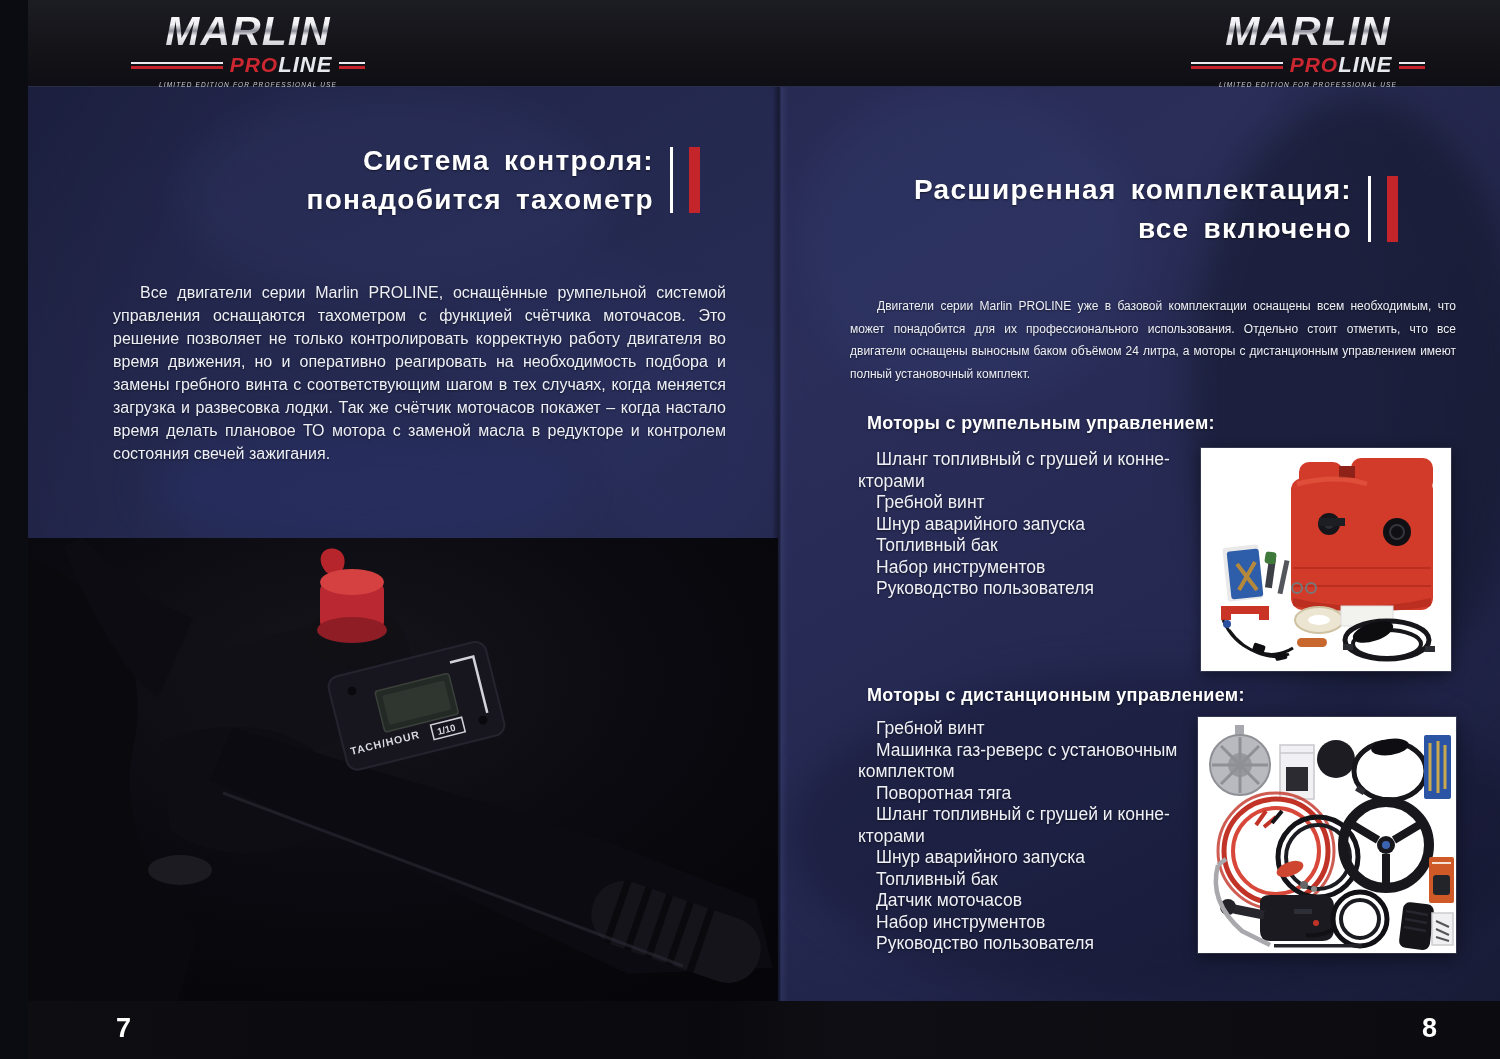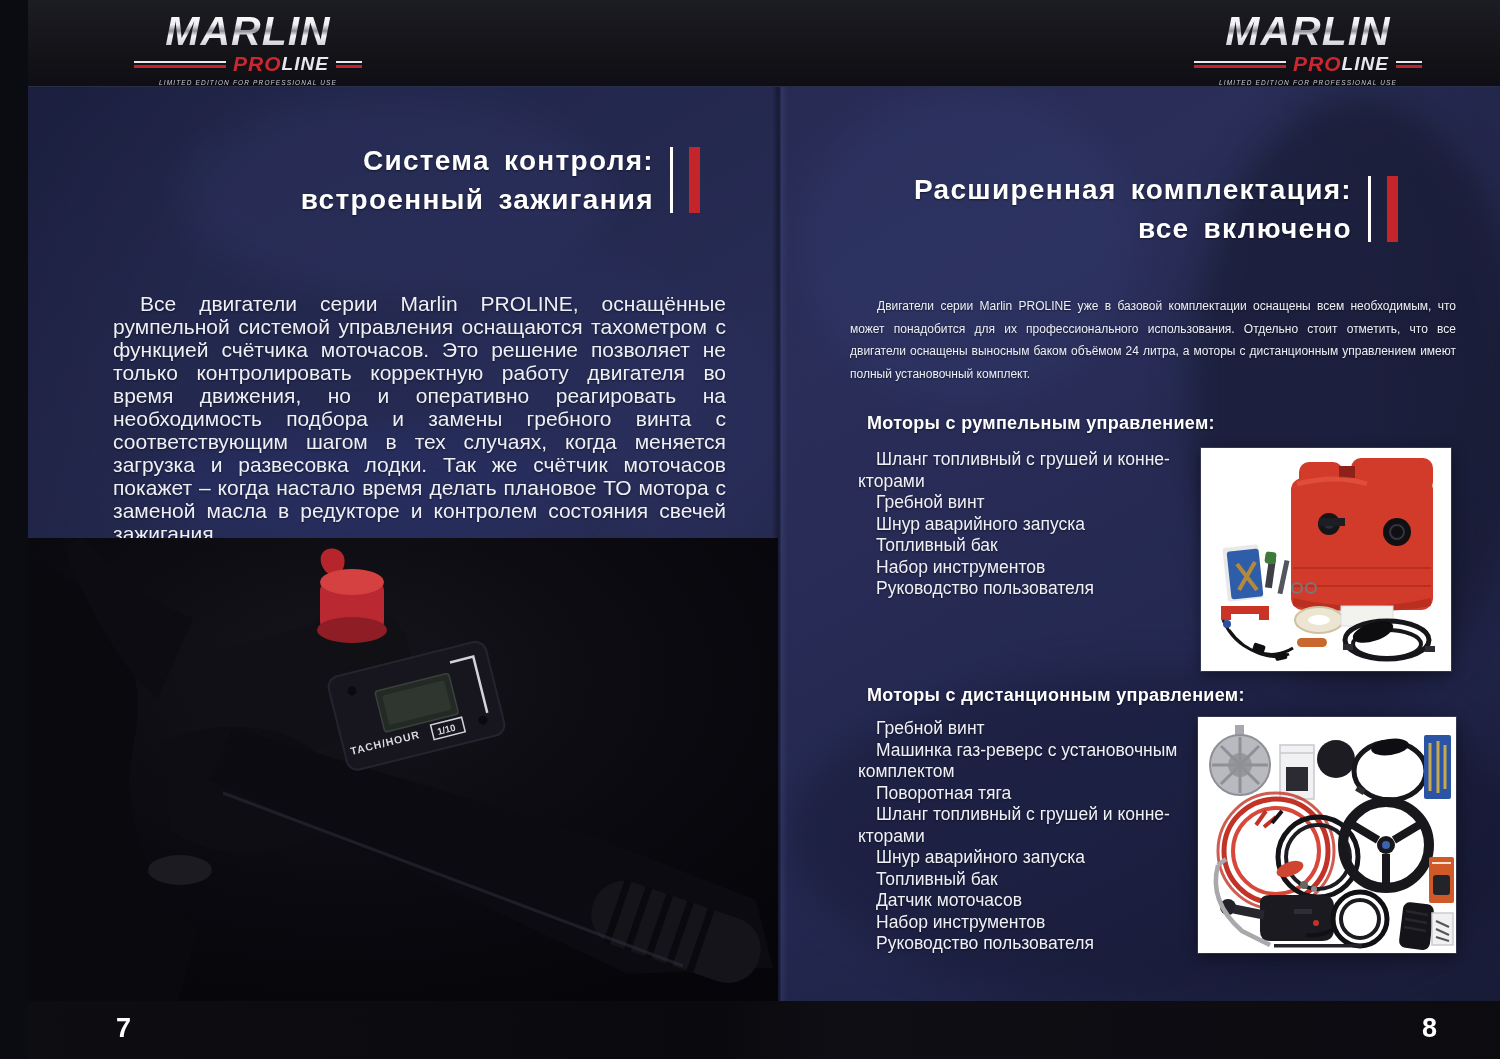--- a/index.html
+++ b/index.html
@@ -31,39 +31,39 @@
       background:linear-gradient(180deg,#ffffff 0%,#efeff3 34%,#8e8e99 50%,#f4f4f7 62%,#b9b9c2 100%);
       -webkit-background-clip:text;background-clip:text;color:transparent;text-shadow:none;}
   }
   .logo-row{display:flex;align-items:center;margin-top:1px;}
   .stripes{display:flex;flex-direction:column;gap:2px;}
   .stripes-left{width:92px;margin-right:7px;}
   .stripes-right{width:26px;margin-left:7px;}
   .s-white{height:2px;background:#e9e9ee;}
   .s-red{height:3px;background:#c3222a;}
   .logo-pro{color:#cc2730;font-size:21px;font-weight:bold;font-style:italic;letter-spacing:1px;}
-  .logo-line{color:#e7e7ee;font-size:19px;font-weight:bold;font-style:italic;letter-spacing:1px;}
+  .logo-line{color:#e7e7ee;font-size:22px;font-weight:bold;font-style:italic;letter-spacing:1px;}
   .logo-tagline{font-size:6.5px;color:#c9c9d2;letter-spacing:1.15px;margin-top:3px;font-style:italic;white-space:nowrap;}
 
   
   .page{position:absolute;top:0;width:750px;height:1059px;z-index:5;}
   .page-left{left:0;}
   .page-right{left:750px;}
 
   .heading{position:absolute;display:flex;align-items:center;justify-content:flex-end;gap:16px;}
   .heading-text{text-align:right;color:#ffffff;font-weight:bold;font-size:28px;line-height:39px;
     letter-spacing:1.3px;word-spacing:5px;text-shadow:0 1px 2px rgba(0,0,0,.55);}
   .bar-white{width:3px;height:66px;background:#ffffff;flex:0 0 auto;}
   .bar-red{width:11px;height:66px;background:#c4252b;flex:0 0 auto;}
   .heading-left{top:141px;left:0;width:672px;}
   .heading-right{top:170px;left:0;width:620px;}
 
   .body-par{position:absolute;color:#eef0f6;text-align:justify;text-indent:27px;
     text-shadow:0 1px 2px rgba(0,0,0,.5);}
-  .body-left{left:85px;top:271px;width:613px;font-size:21px;line-height:23px;}
+  .body-left{left:85px;top:265px;width:613px;font-size:16px;line-height:23px;}
   .body-right{left:72px;top:283px;width:606px;font-size:12px;line-height:22.5px;}
 
   .kit-heading{position:absolute;left:89px;color:#ffffff;font-weight:bold;font-size:18px;
     letter-spacing:0.3px;text-shadow:0 1px 2px rgba(0,0,0,.5);}
   .kit-heading-1{top:413px;}
   .kit-heading-2{top:685px;}
   .kit-list{position:absolute;left:80px;width:330px;color:#f0f1f7;font-size:17.5px;line-height:21.5px;
     text-shadow:0 1px 2px rgba(0,0,0,.5);}
   .kit-list-1{top:449px;}
   .kit-list-2{top:718px;}
@@ -133,21 +133,21 @@
       </div>
       <div class="logo-tagline">LIMITED EDITION FOR PROFESSIONAL USE</div>
     </div>
   </header>
 
   <section class="page page-left">
 
     <div class="heading heading-left">
       <div class="heading-text">
         <div>Система контроля:</div>
-        <div>встроенный зажигания</div>
+        <div>понадобится тахометр</div>
       </div>
       <div class="bar-white"></div>
       <div class="bar-red"></div>
     </div>
 
     <p class="body-par body-left">Все двигатели серии Marlin PROLINE, оснащённые румпельной си­стемой управления оснащаются тахометром с функцией счётчика мо­точасов. Это решение позволяет не только контролировать корректную работу двигателя во время движения, но и оперативно реагировать на необходимость подбора и замены гребного винта с соответствующим шагом в тех случаях, когда меняется загрузка и развесовка лодки. Так же счётчик моточасов покажет – когда настало время делать плановое ТО мотора с заменой масла в редукторе и контролем состояния свечей зажигания.</p>
 
     <svg class="tiller-photo" viewBox="0 0 750 464">
       <defs>
         <radialGradient id="tpGlow" cx="42%" cy="30%" r="80%">

